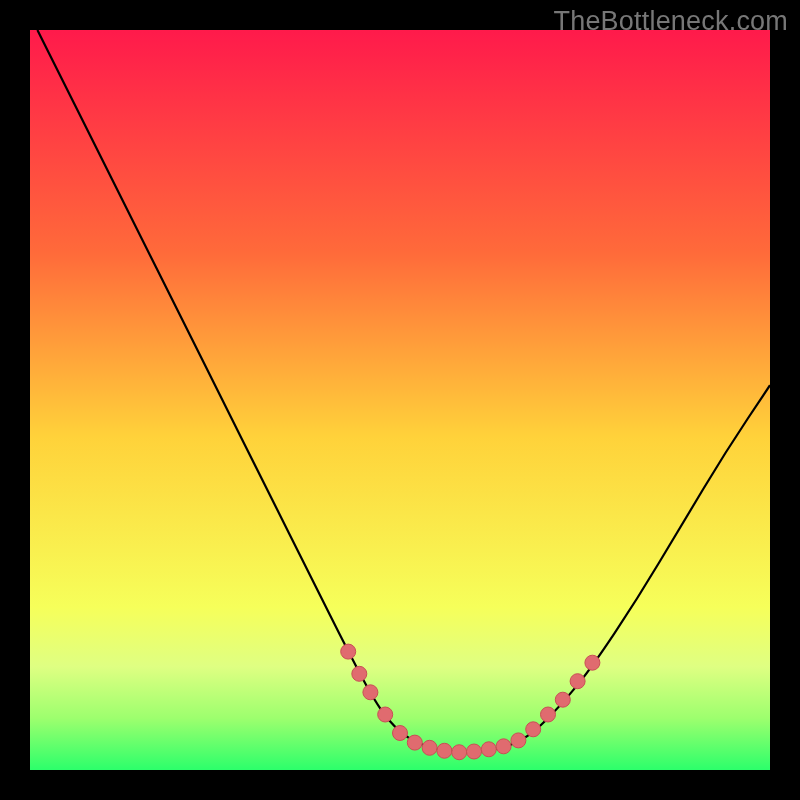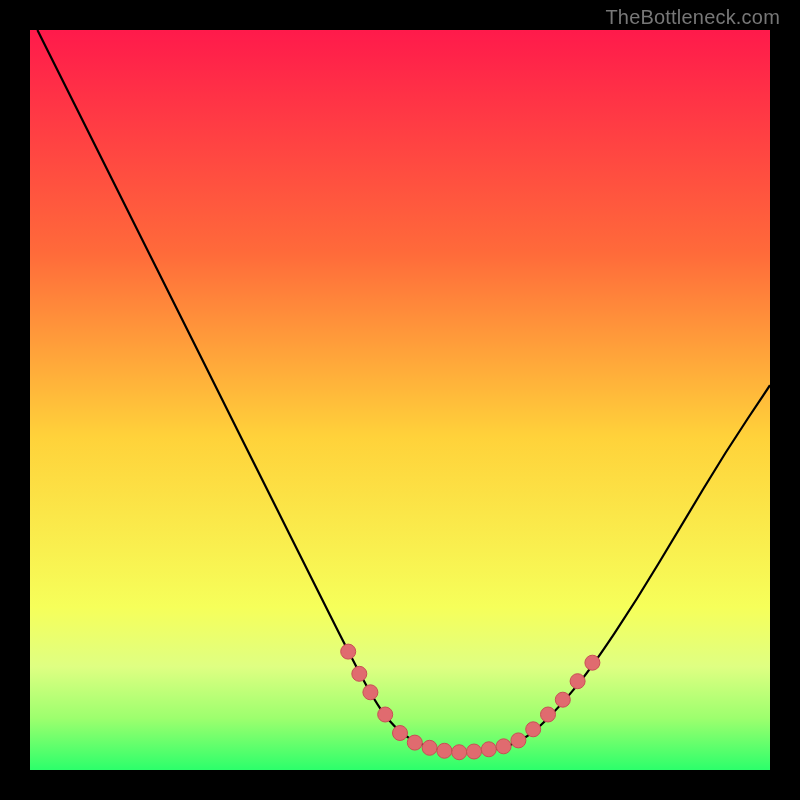--- a/index.html
+++ b/index.html
@@ -20,23 +20,23 @@
   .plot {
     position: absolute;
     left: 30px;
     top: 30px;
     width: 740px;
     height: 740px;
   }
   .watermark {
     position: absolute;
     top: 6px;
-    right: 20px;
+    right: 12px;
     color: #777;
-    font-size: 20px;
+    font-size: 27px;
     font-weight: 500;
     letter-spacing: 0.2px;
     user-select: none;
   }
 </style>
 </head>
 <body>
 
 <div class="stage">
 

